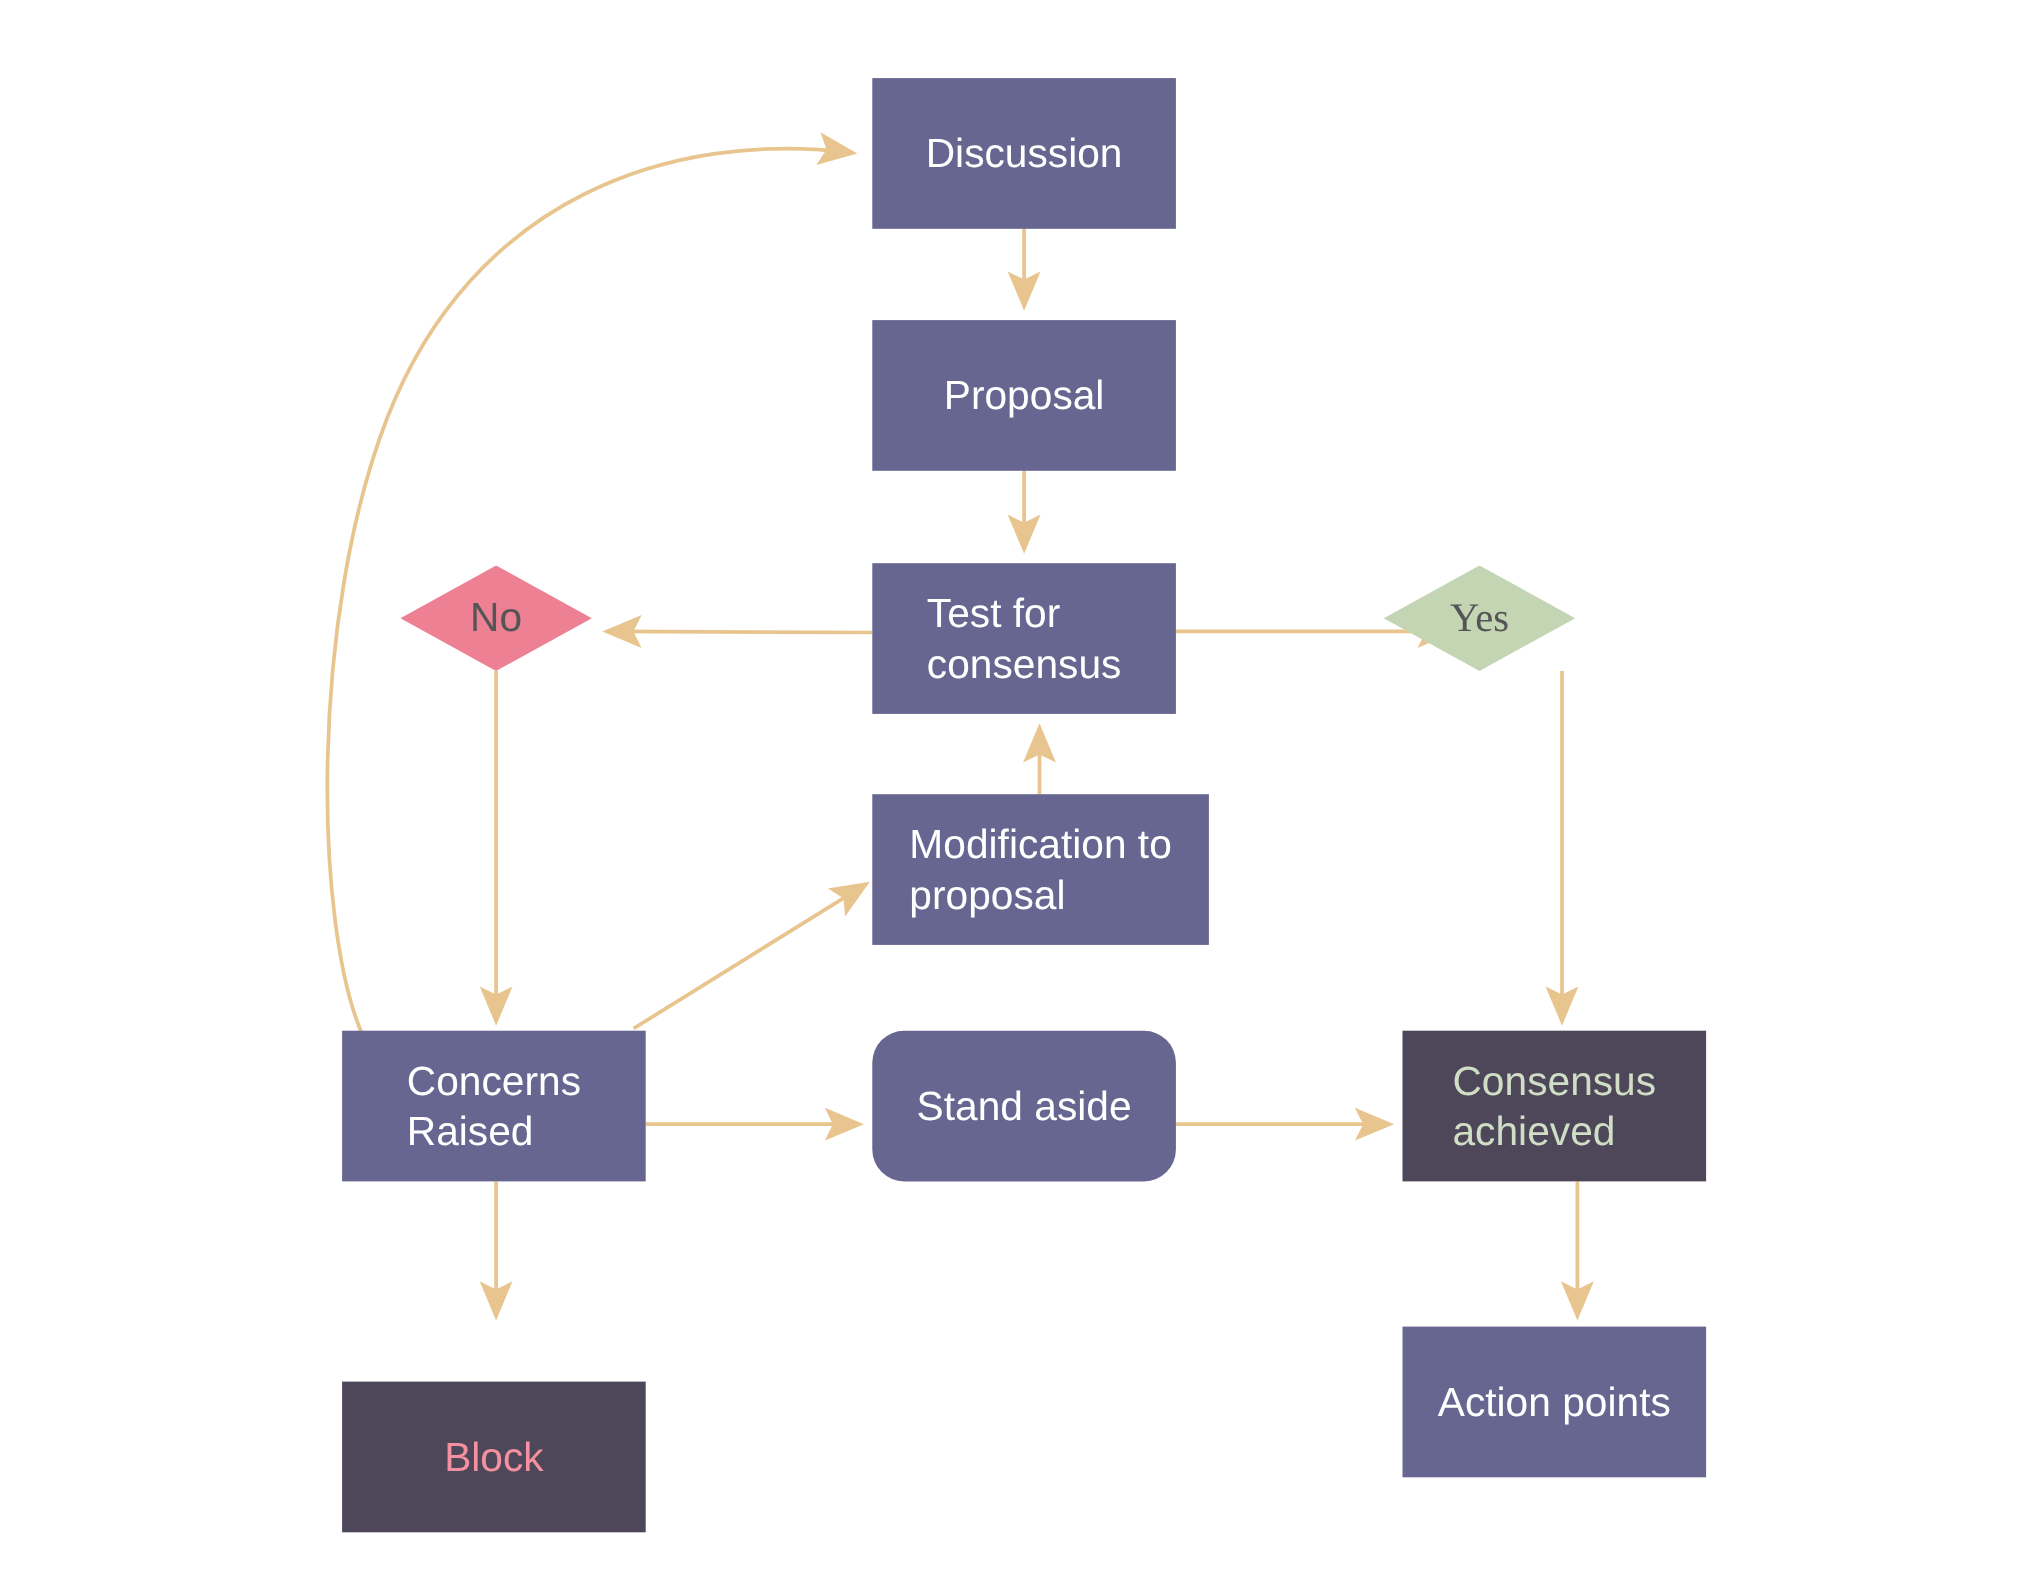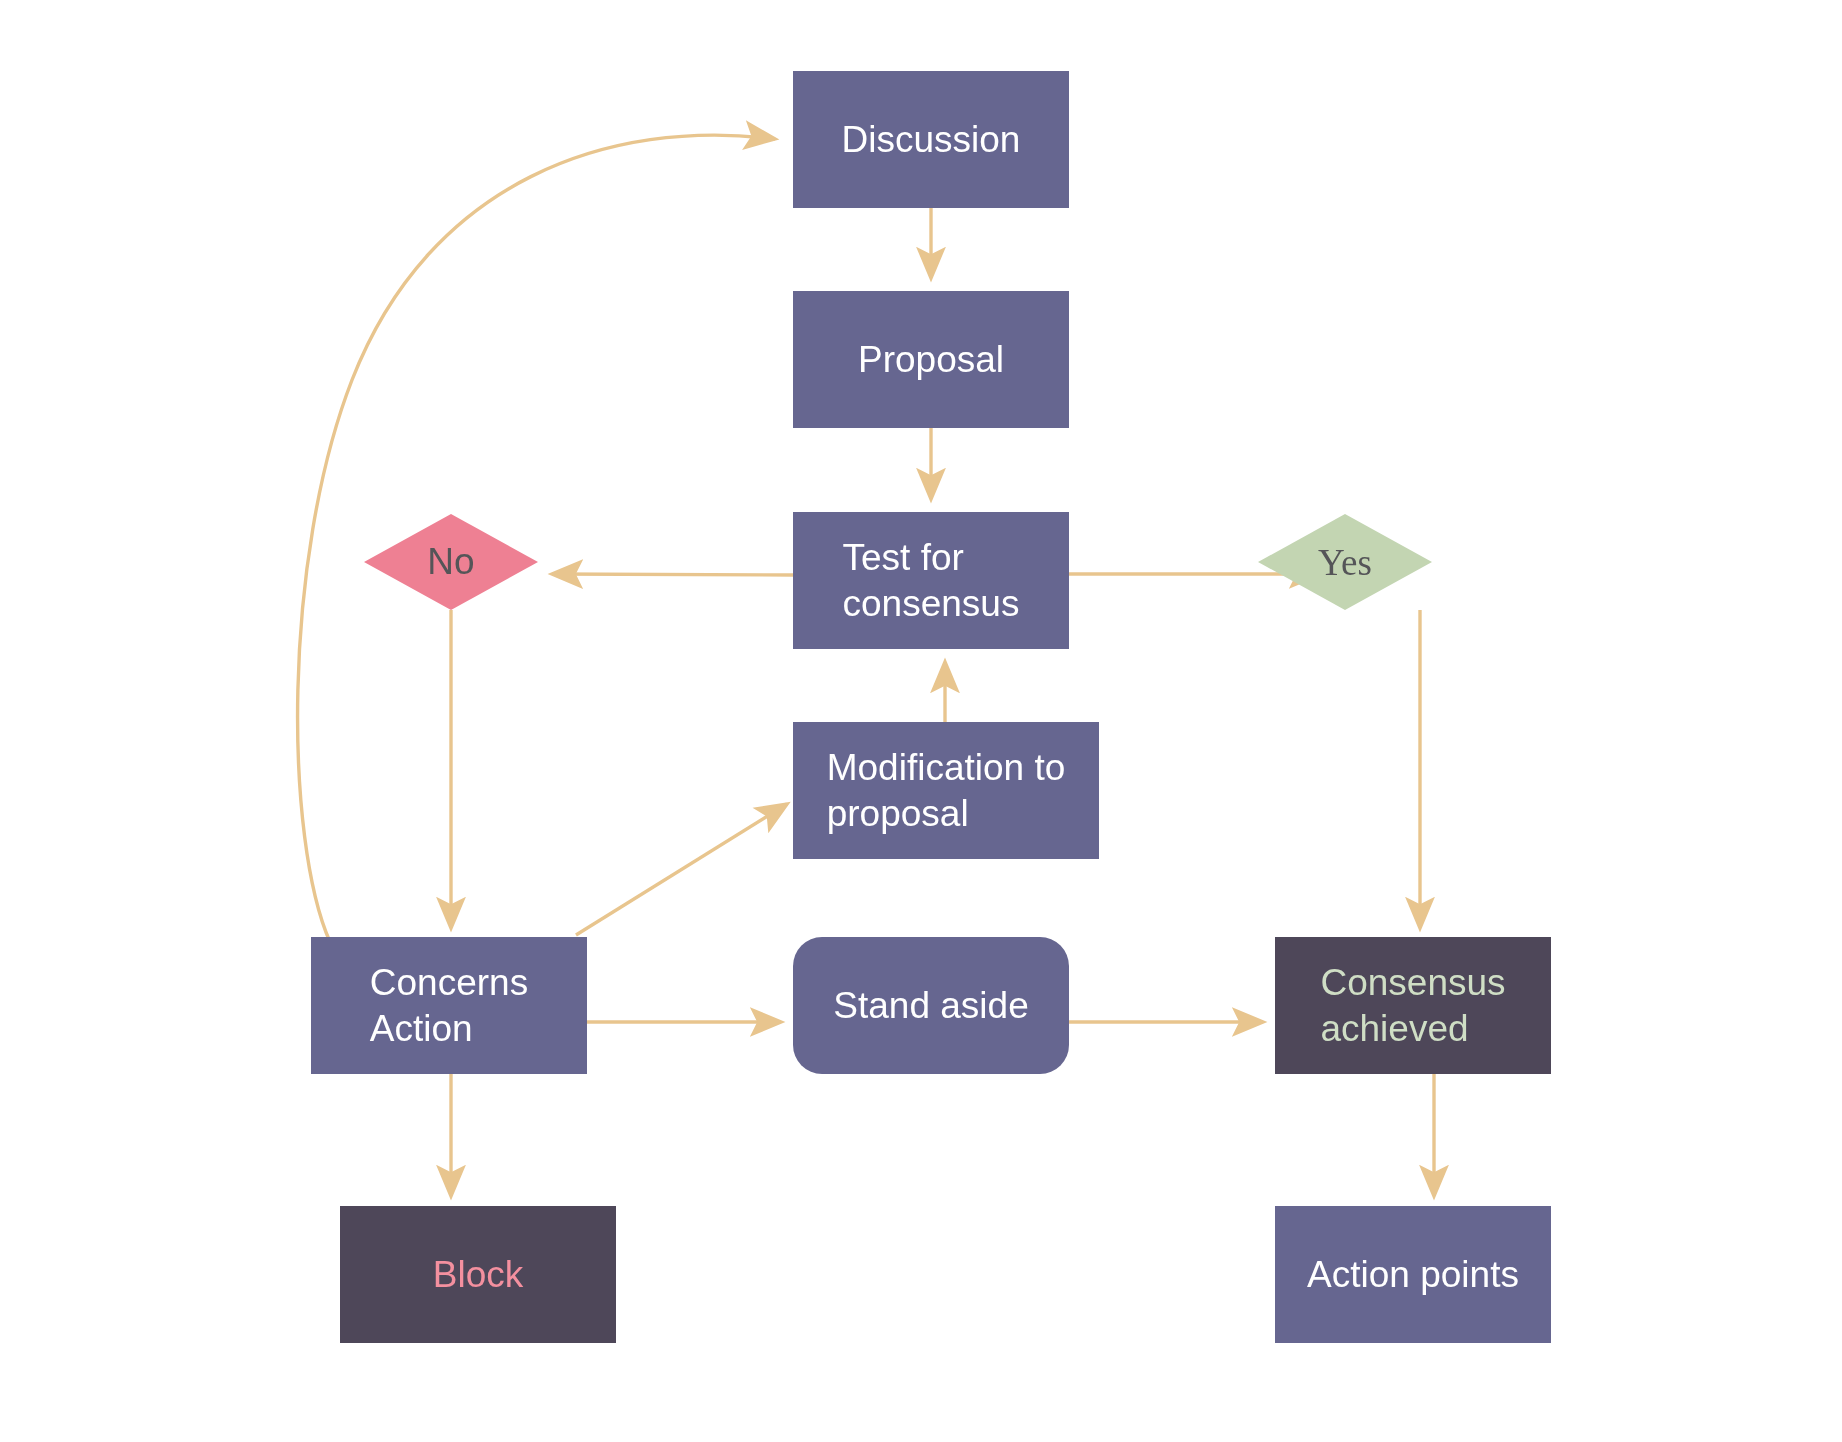--- a/index.html
+++ b/index.html
@@ -167,33 +167,33 @@
     <div class="diamond-text">Yes</div>
   </div>
 
   <div class="node node-box" style="left:793px; top:722px; width:306px; height:137px;">
     <span class="node-label">Modification to
 proposal</span>
   </div>
 
   <div class="node node-box" style="left:311px; top:937px; width:276px; height:137px;">
     <span class="node-label">Concerns
-Action</span>
+Raised</span>
   </div>
 
   <div class="node node-box" style="left:793px; top:937px; width:276px; height:137px;border-radius:29px;">
     <span class="node-label">Stand aside</span>
   </div>
 
   <div class="node node-box dark green-text" style="left:1275px; top:937px; width:276px; height:137px;">
     <span class="node-label">Consensus
 achieved</span>
   </div>
 
-  <div class="node node-box dark pink-text" style="left:311px; top:1206px; width:276px; height:137px;margin-left:29px;">
+  <div class="node node-box dark pink-text" style="left:311px; top:1256px; width:276px; height:137px;">
     <span class="node-label">Block</span>
   </div>
 
   <div class="node node-box" style="left:1275px; top:1206px; width:276px; height:137px;">
     <span class="node-label">Action points</span>
   </div>
 
 </div>
 
 </body></html>

